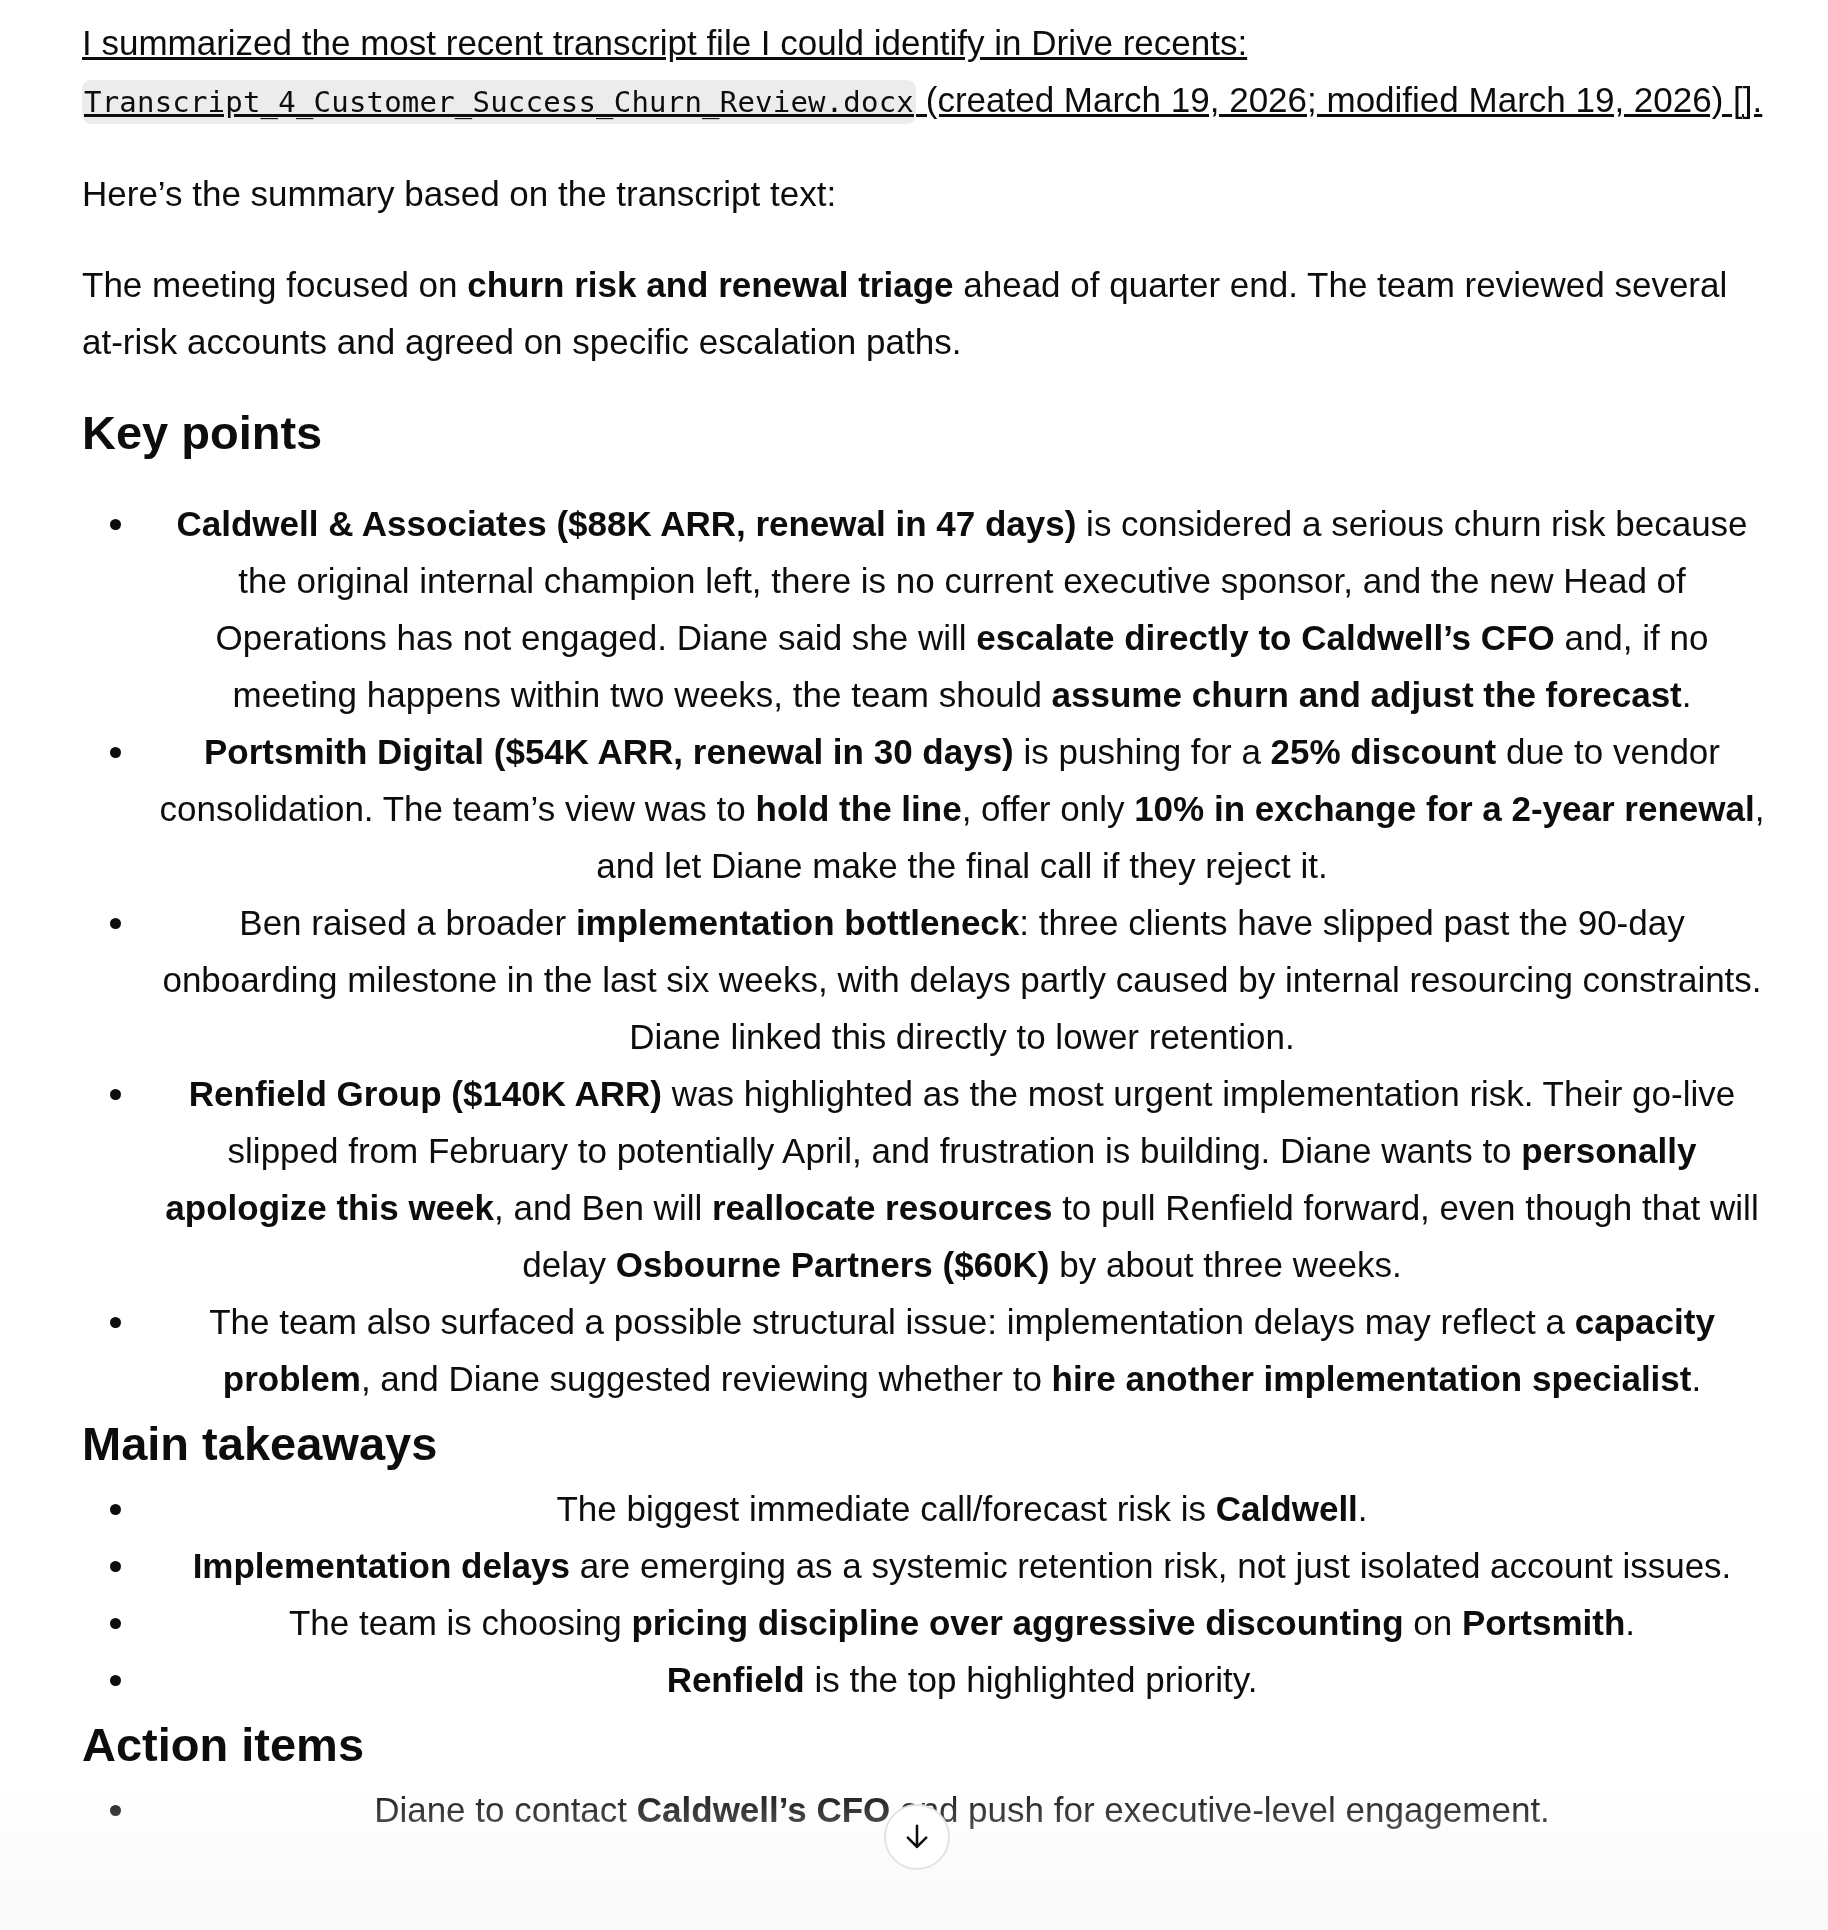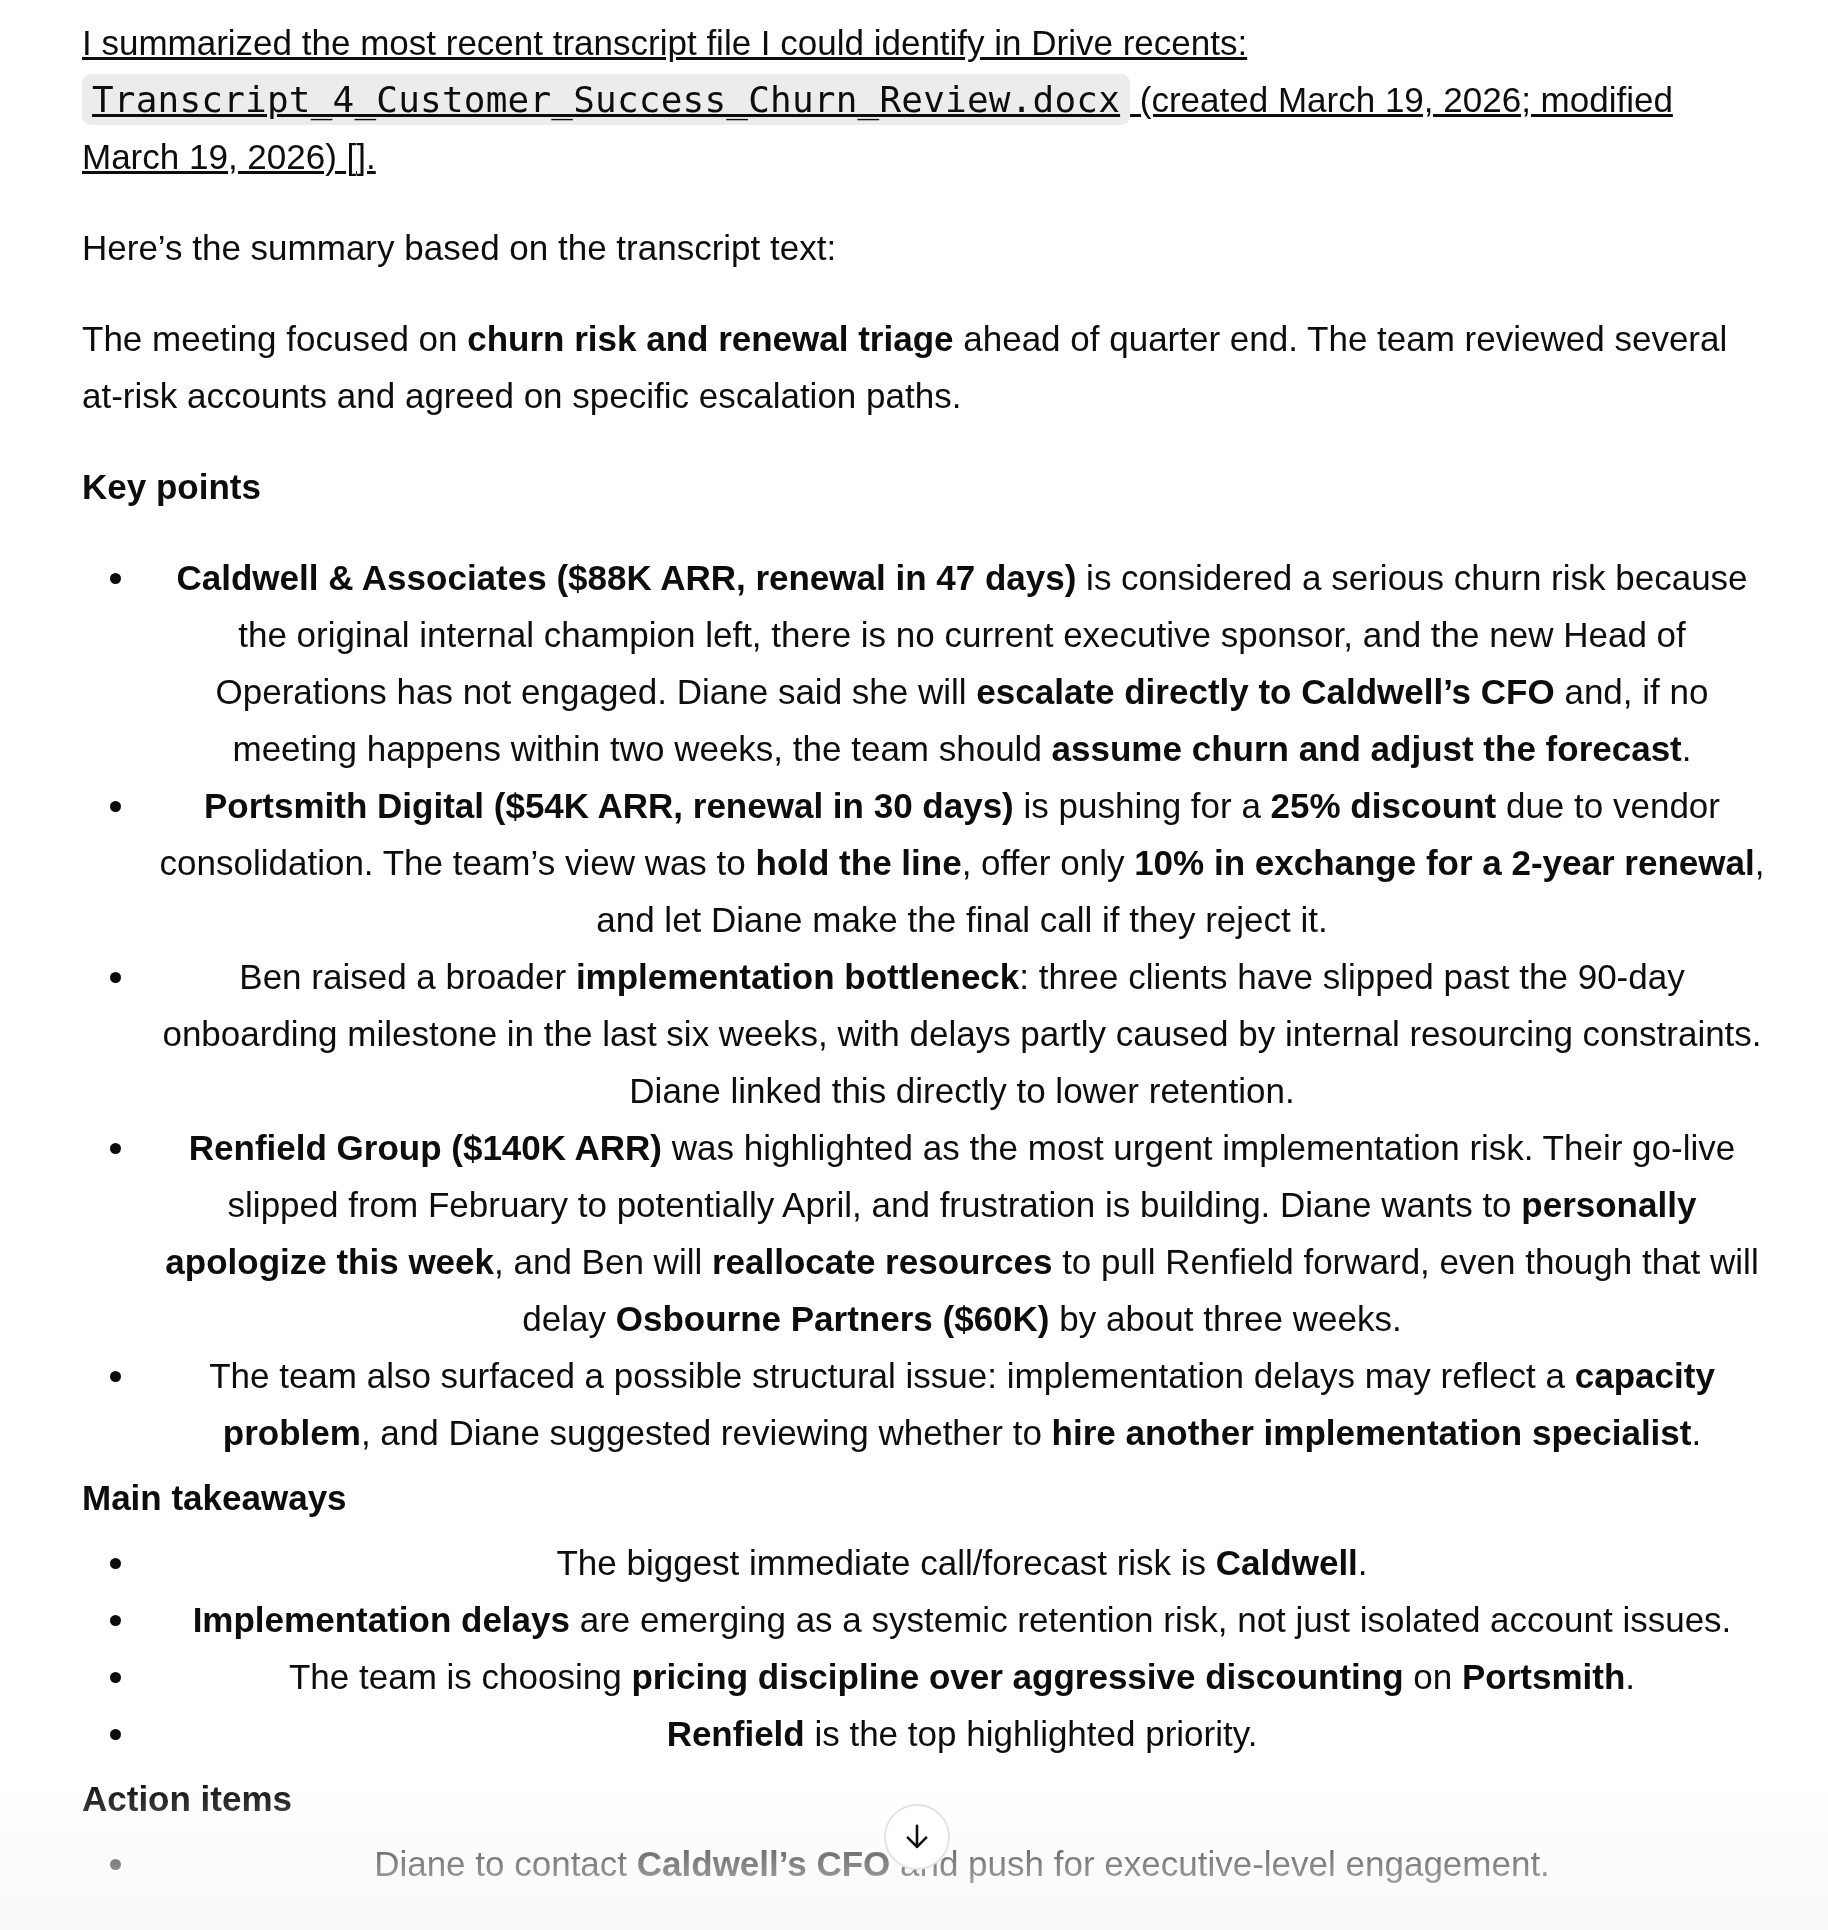--- a/index.html
+++ b/index.html
@@ -7,25 +7,25 @@
     width:1828px; height:1930px; overflow:hidden; position:relative;
     font-family:"Liberation Sans", "DejaVu Sans", sans-serif;
     color:#0d0d0d; font-size:35px; line-height:57px;
   }
   .content { position:absolute; left:82px; top:14px; width:1690px; }
   p { margin:0; }
   .p-intro { margin-bottom:34px;text-decoration:underline; }
   .p-block { margin-bottom:34px; }
   code {
     font-family:"DejaVu Sans Mono", "Liberation Mono", monospace;
-    font-size:36px; background:#ececec; border-radius:9px;
-    padding:5px 10px; letter-spacing:0.2px;
+    font-size:29px; background:#ececec; border-radius:9px;
+    padding:5px 2px; letter-spacing:0.2px;
   }
   b { font-weight:700; }
-  h3 { font-size:35px; font-weight:700; margin:0 0 34px 0; line-height:57px; }
+  h3 { font-size:47px; font-weight:700; margin:0 0 34px 0; line-height:57px; }
   h3.tight { margin-bottom:8px; }
   ul { list-style:none; margin:0 0 8px 0; padding:0;text-align:center; }
   li { position:relative; padding-left:70px; }
   li .dot {
     position:absolute; left:28px; top:24px; width:11px; height:11px;
     border-radius:50%; background:#0d0d0d;
   }
   .fade {
     position:absolute; left:0; right:0; bottom:0; height:150px;
     background:linear-gradient(to bottom, rgba(255,255,255,0), rgba(248,248,248,0.9));

